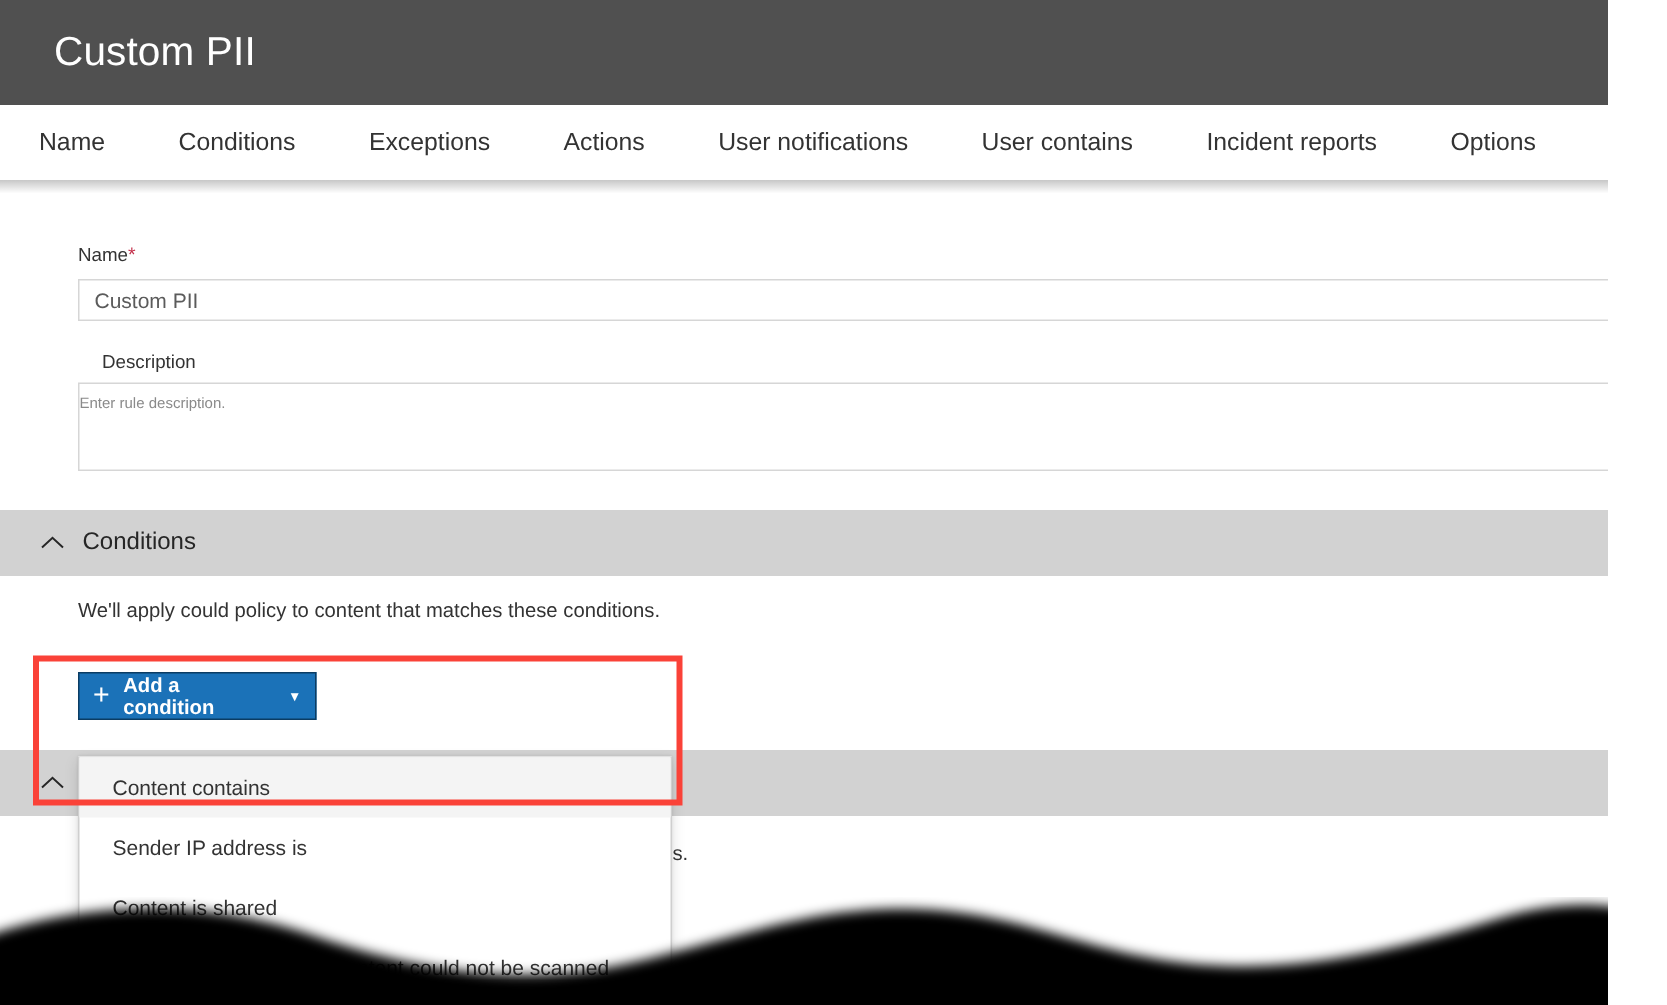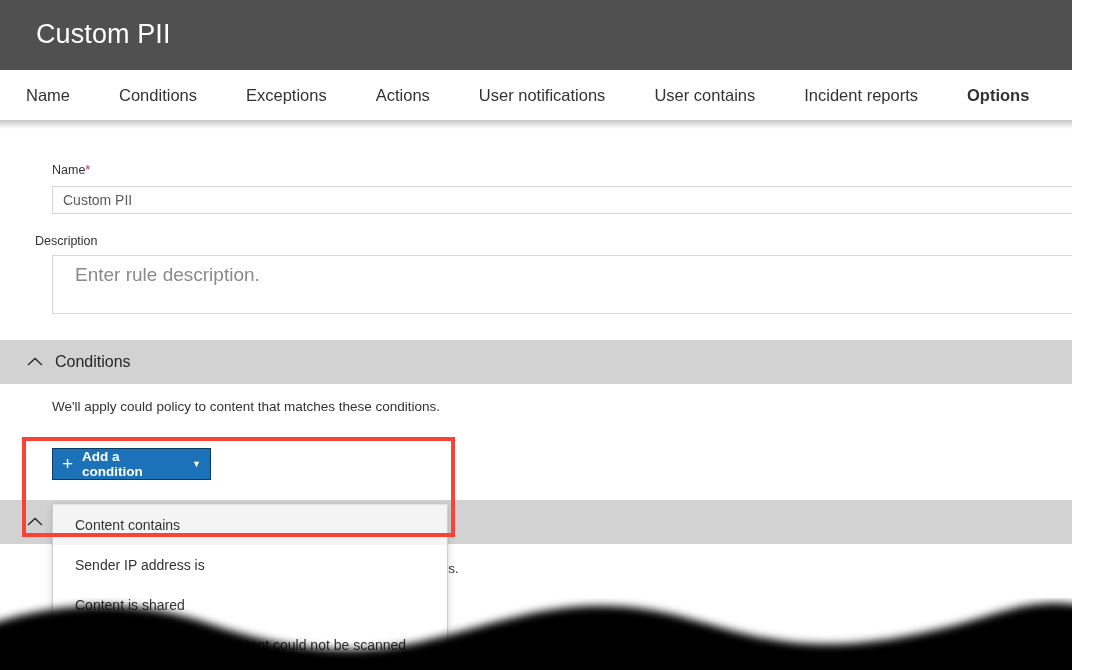--- a/index.html
+++ b/index.html
@@ -41,21 +41,21 @@
     position: absolute; left: 26px; top: 0;
     height: 50px;
     display: flex; align-items: center;
   }
   .tab {
     font-size: 16.5px; color: #333333;
     padding: 0 0px; margin-right: 49px;
     line-height: 50px; white-space: nowrap;
     cursor: default;
   }
-  .tab:last-child { margin-right: 0; font-weight: bold; }
+  .tab:last-child { margin-right: 0; }
   .tabstrip-shadow {
     position: absolute; left: 0; top: 120px;
     width: 1111px; height: 9px;
     background: linear-gradient(to bottom, rgba(0,0,0,0.22), rgba(0,0,0,0.0));
     pointer-events: none;
   }
   .field-label {
     position: absolute;
     font-size: 12.5px; color: #333333;
     white-space: nowrap;
@@ -70,23 +70,23 @@
     font-size: 14px;
     color: #5b5b5b;
     padding: 0 10px;
     outline: none;
   }
   .text-area {
     position: absolute;
     background: #ffffff;
     border: 1px solid #d6d6d6;
     font-family: "Liberation Sans", sans-serif;
-    font-size: 19px;
+    font-size: 10px;
     color: #5b5b5b;
-    padding: 8px 22px;
+    padding: 8px 0;
     resize: none;
     outline: none;
     overflow: hidden;
   }
   .text-input::placeholder, .text-area::placeholder { color: #8a8a8a; }
 
   
   .section-bar {
     position: absolute; left: 0;
     width: 1111px; height: 44px;
@@ -199,21 +199,21 @@
         <div class="tab">Options</div>
       </div>
   </div>
   <div class="tabstrip-shadow"></div>
 
   <div class="field-label" style="left:52px; top:162px;">
     <span>Name</span><span class="req-star">*</span>
   </div>
   <input class="text-input" type="text" style="left: 52px; top: 186px; width: 1059px; height: 28px;" id="name-input" placeholder="Enter rule name." value="Custom PII">
 
-  <div class="field-label" style="left:35px; top:234px;">
+  <div class="field-label" style="left:68px; top:234px;">
     <span>Description</span>
   </div>
   <textarea class="text-area" style="left: 52px; top: 255px; width: 1059px; height: 59px;" id="description-input" placeholder="Enter rule description."></textarea>
 
   <div class="section-bar" style="top:340px;">
     <svg class="section-chevron" viewBox="0 0 16 14">
       <path d="M1 10 L8 3.5 L15 10" fill="none" stroke="#262626" stroke-width="1.3"></path>
     </svg>
     <div class="section-title">Conditions</div>
   </div>

